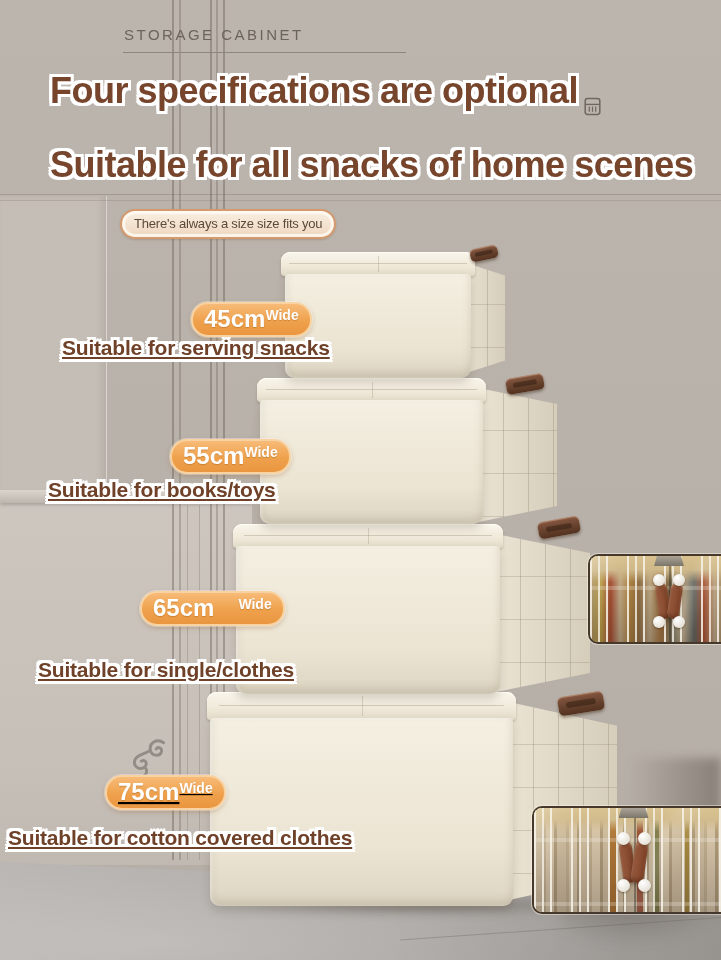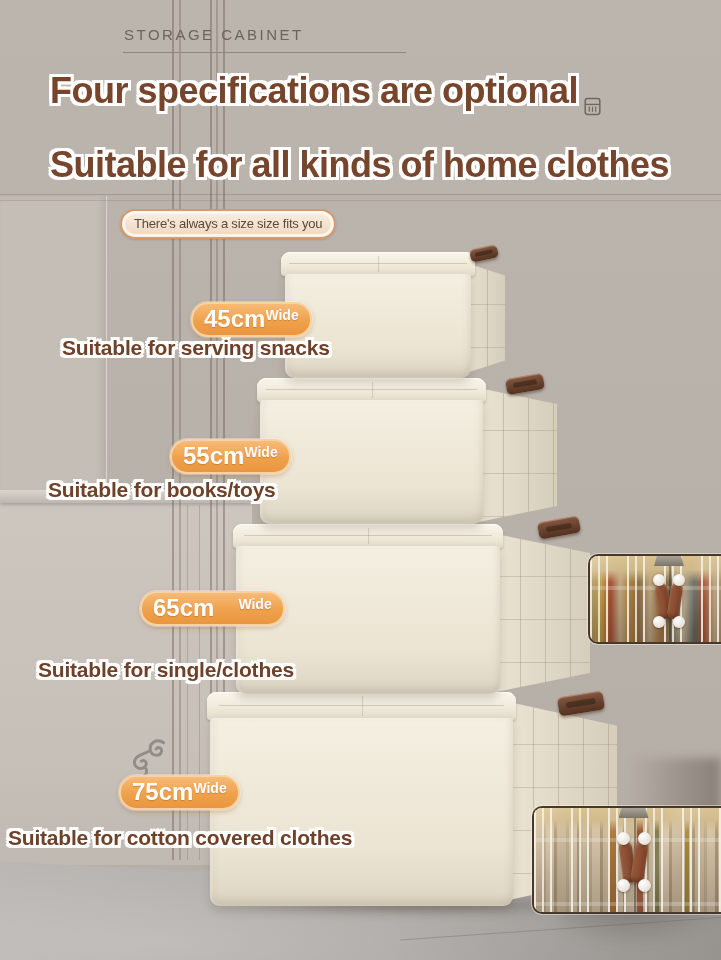--- a/index.html
+++ b/index.html
@@ -64,25 +64,25 @@
     border:2px solid #f8d3a1;
     box-shadow:0 0 0 1px rgba(255,255,255,.35),0 2px 5px rgba(150,95,40,.35); }
   .badge .sz { font-size:24px; font-weight:bold; color:#fff; line-height:1;
     text-shadow:0 1px 1px rgba(170,110,40,.55); }
   .badge .un { font-size:14px; font-weight:bold; color:#fff; line-height:1; margin-top:1px;
     text-shadow:0 1px 1px rgba(170,110,40,.55); }
   .caption { z-index:30; font-size:21px; font-weight:bold; color:#6f4128; white-space:nowrap;
     letter-spacing:-.2px;
     text-shadow:-3px -3px 0 #fff,0 -3px 0 #fff,3px -3px 0 #fff,-3px 0 0 #fff,3px 0 0 #fff,
       -3px 3px 0 #fff,0 3px 0 #fff,3px 3px 0 #fff,-2px -2px 0 #fff,2px -2px 0 #fff,
-      -2px 2px 0 #fff,2px 2px 0 #fff; }
+      -2px 2px 0 #fff,2px 2px 0 #fff;text-decoration:underline; }
   .bg45 { left:191px; top:302px; } .cap1 { left:62px; top:336px; }
   .bg55 { left:170px; top:439px; } .cap2 { left:48px; top:478px;text-align:right; }
   .bg65 { left:140px; top:591px;gap:24px; } .cap3 { left:38px; top:658px; }
-  .bg75 { left:119px; top:775px; } .cap4 { left:8px;  top:826px; }
+  .bg75 { left:105px; top:775px;text-decoration:underline; } .cap4 { left:8px;  top:826px; }
 
   
   .box { position:absolute; }
   .side { position:absolute;
     background:
       repeating-linear-gradient(90deg, transparent 0 24px, rgba(150,138,116,.38) 24px 25px),
       repeating-linear-gradient(180deg, transparent 0 42px, rgba(150,138,116,.32) 42px 43px),
       linear-gradient(90deg,#eae3d3,#d6cebb);
     clip-path:polygon(0 0,100% 12%,100% 88%,0 100%); }
   .lid { position:absolute;
@@ -206,21 +206,21 @@
   <div class="abs title title1">Four specifications are optional</div>
   <div class="abs title-icon">
     <svg width="17" height="20" viewBox="0 0 17 20">
       <rect x="1.2" y="2.6" width="14.6" height="15.8" rx="2.4" fill="none" stroke="#6e675e" stroke-width="1.5"></rect>
       <line x1="2" y1="8.4" x2="15" y2="8.4" stroke="#6e675e" stroke-width="1.3"></line>
       <line x1="5.3" y1="10.6" x2="5.3" y2="15.8" stroke="#6e675e" stroke-width="1.2"></line>
       <line x1="8.5" y1="10.6" x2="8.5" y2="15.8" stroke="#6e675e" stroke-width="1.2"></line>
       <line x1="11.7" y1="10.6" x2="11.7" y2="15.8" stroke="#6e675e" stroke-width="1.2"></line>
     </svg>
   </div>
-  <div class="abs title title2">Suitable for all kinds of home clothes</div>
+  <div class="abs title title2">Suitable for all snacks of home scenes</div>
   <div class="abs tagline">There's always a size size fits you</div>
 
   <div class="box b75">
     <div class="side"></div>
     <div class="lid"></div>
     <div class="clip"></div>
     <div class="body">
       
     </div>
   </div>

